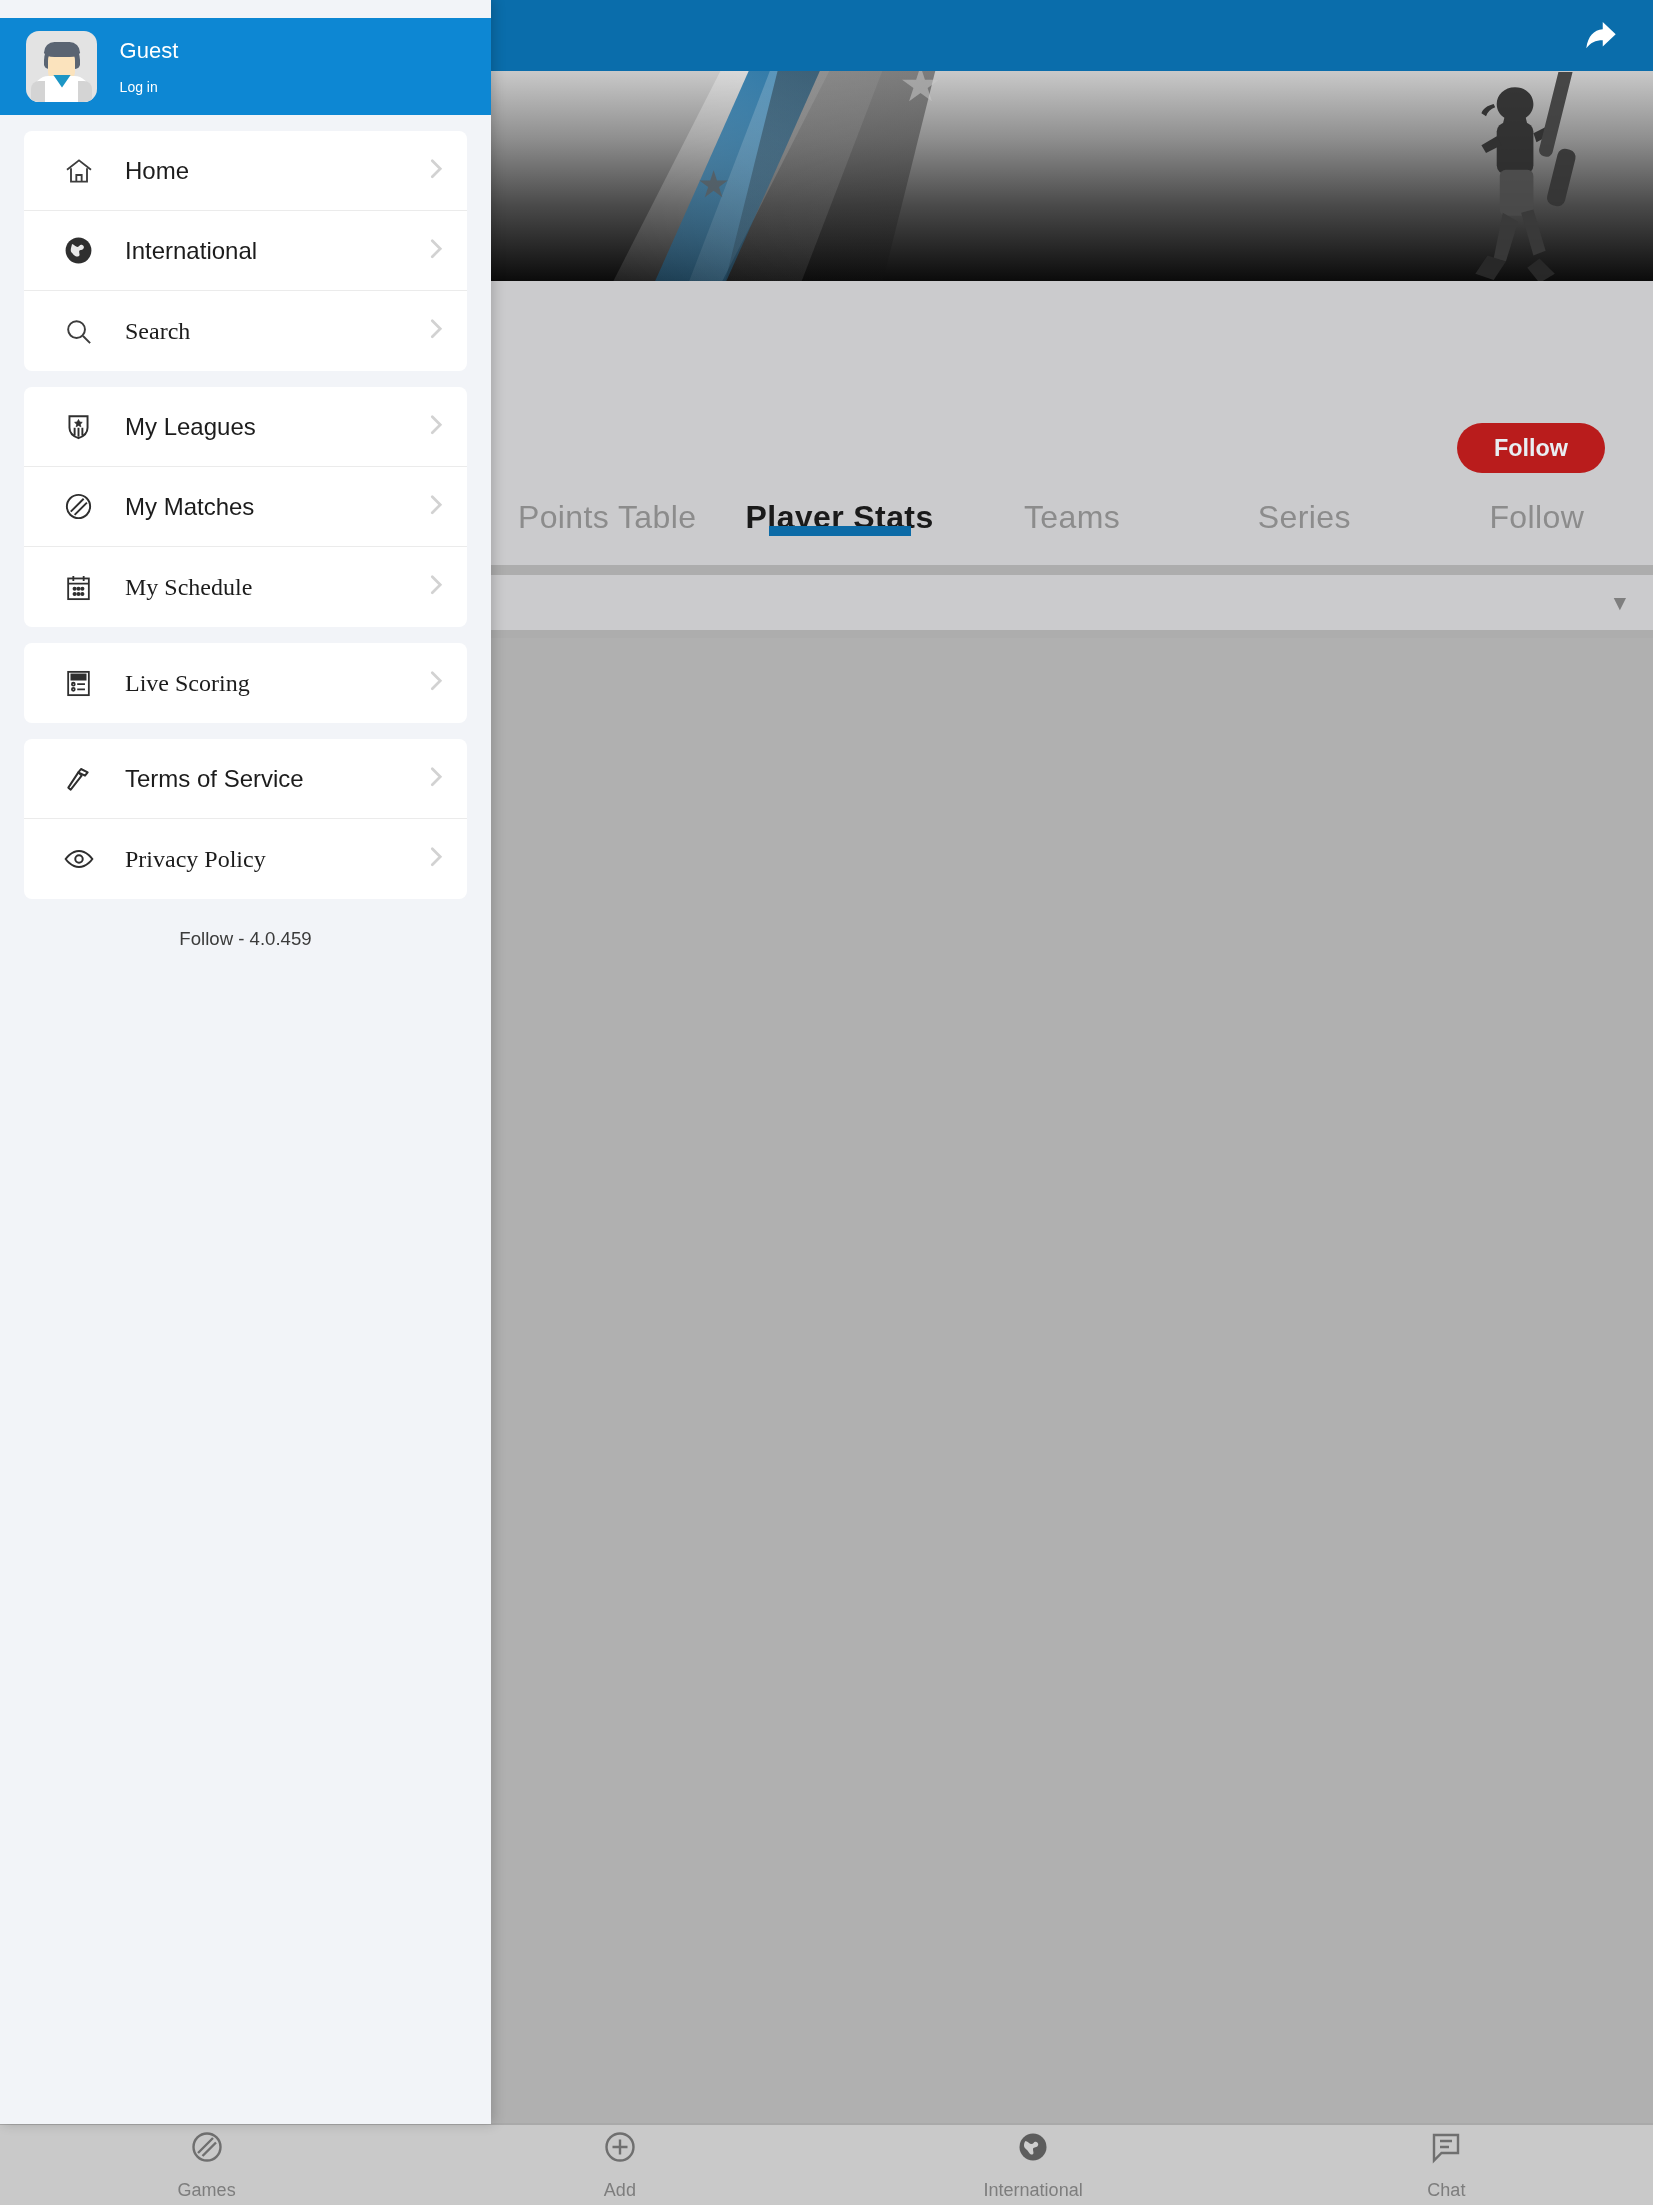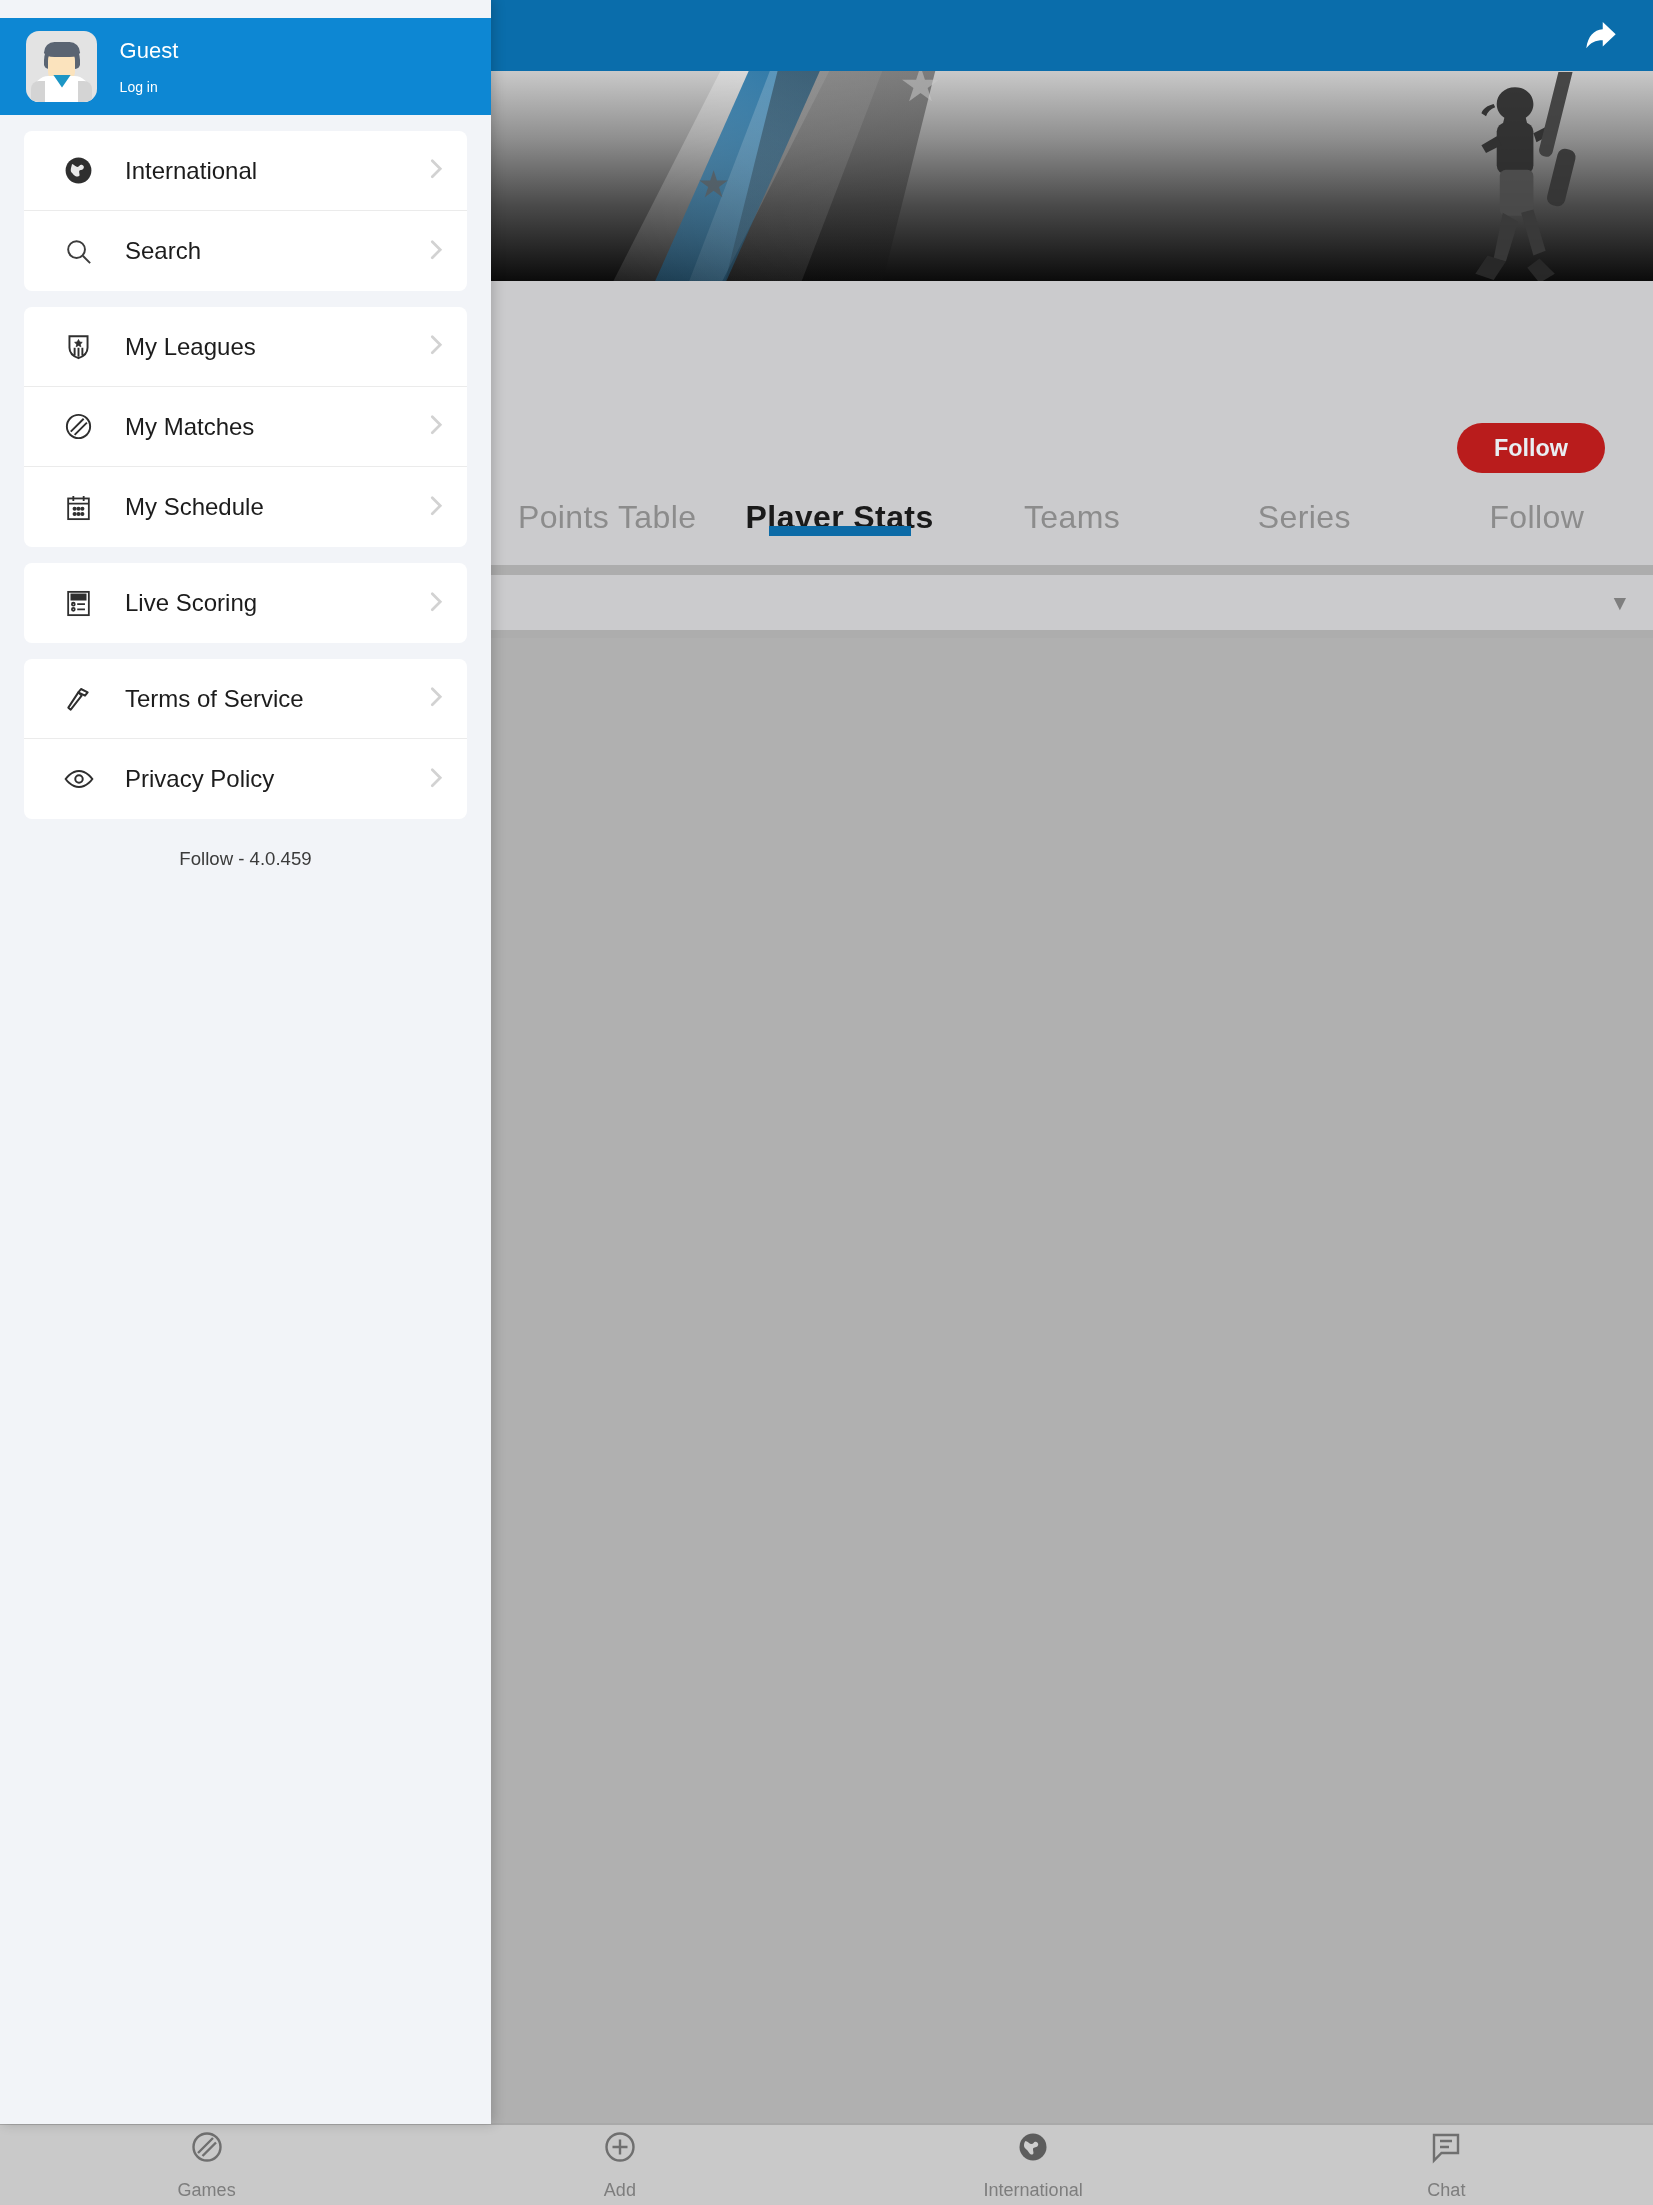--- a/index.html
+++ b/index.html
@@ -144,21 +144,21 @@
 
   .menu-group {
     background: #ffffff; border-radius: 8px;
     margin: 16px 24px 0 24px; overflow: hidden;
   }
   .menu-item {
     height: 80px; display: flex; align-items: center;
     padding: 0 18px 0 32px;
     border-bottom: 1.6px solid #ebebeb;
   }
-  .menu-item:last-child { border-bottom: none; }
+  .menu-item:last-child { border-bottom: none; font-family: Liberation Serif, serif; }
   .menu-item .mi-icon { width: 45px; display: flex; align-items: center; justify-content: center; flex: 0 0 auto; }
   .menu-item .mi-label { flex: 1 1 auto; font-size: 24px; color: #1c1c1c; padding-left: 24px; }
   .menu-item .mi-chev { flex: 0 0 auto; color: #d2d2d2; }
 
   .version {
     text-align: center; font-size: 18.6px; color: #3b3b3b; margin-top: 29px;
   }
 </style>
 </head>
 <body>
@@ -287,20 +287,35 @@
       </div>
       <div class="names">
         <span class="guest">Guest</span>
         <span class="login">Log in</span>
       </div>
     </div>
 
     <div class="menu-group">
       <div class="menu-item">
         <span class="mi-icon">
+          <svg width="32" height="32" viewBox="0 0 24 24" fill="none" stroke="#3d3d3d" stroke-width="1.4">
+              <path d="M3 11l9-7 9 7"></path>
+              <path d="M6 10v10h12V10"></path>
+              <path d="M10 20v-5h4v5"></path>
+            </svg>
+        </span>
+        <span class="mi-label">Home</span>
+        <span class="mi-chev">
+          <svg width="27.4" height="27.4" viewBox="0 0 24 24" fill="none" stroke="#d2d2d2" stroke-width="2.4" stroke-linecap="round">
+              <path d="M9 5l7 7-7 7"></path>
+            </svg>
+        </span>
+      </div>
+      <div class="menu-item">
+        <span class="mi-icon">
           <svg width="31" height="31" viewBox="0 0 24 24" fill="#2f2f2f">
               <circle cx="12" cy="12" r="10"></circle>
               <path d="M7 7c2 .6 2.6 2.2 4.2 2.2S13 7 14.6 7.6 16.7 9.7 15.6 10.8s-3.1.5-3.1 2.1 1 3.1-.5 3.6S9 16 8 15s-2-1.6-2-3.1S6.5 9.4 7 7z" fill="#e8e8e8"></path>
             </svg>
         </span>
         <span class="mi-label">International</span>
         <span class="mi-chev">
           <svg width="27.4" height="27.4" viewBox="0 0 24 24" fill="none" stroke="#d2d2d2" stroke-width="2.4" stroke-linecap="round">
               <path d="M9 5l7 7-7 7"></path>
             </svg>

